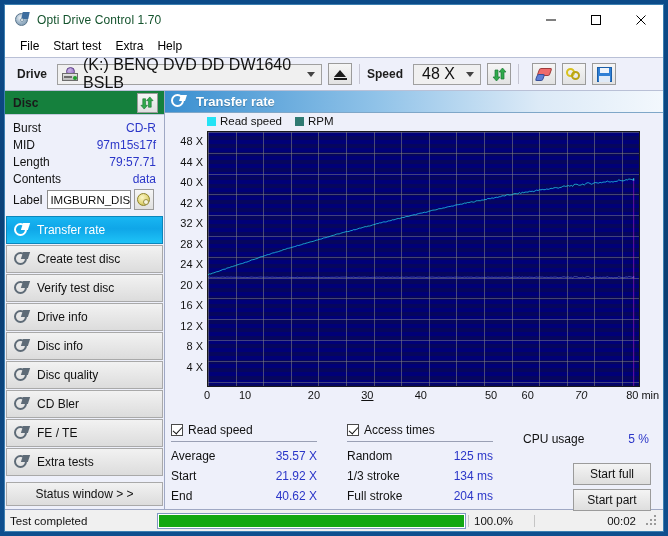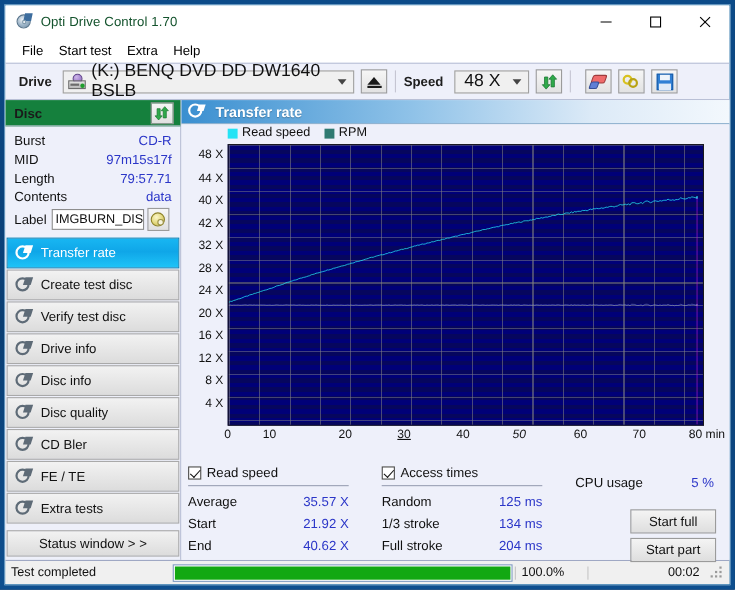--- a/index.html
+++ b/index.html
@@ -696,23 +696,23 @@
               <line id="end-line" x1="98.76543209876543" y1="18.760000000000005" x2="98.76543209876543" y2="100" stroke="#b21ad0" stroke-width="0.6" vector-effect="non-scaling-stroke" opacity="1"></line>
             </svg>
           </div>
 
           <div class="xticks" id="xaxis">
               <div class="xtick" style="left: 0px;">0</div>
               <div class="xtick" style="left: 38px;">10</div>
               <div class="xtick" style="left: 106.914px;">20</div>
               <div class="xtick" style="left: 160.37px; text-decoration: underline;">30</div>
               <div class="xtick" style="left: 213.827px;">40</div>
-              <div class="xtick" style="left: 265px; font-style: italic;">50</div>
+              <div class="xtick" style="left: 284px;">50</div>
               <div class="xtick" style="left: 320.741px;">60</div>
-              <div class="xtick" style="left: 374.198px;">70</div>
+              <div class="xtick" style="left: 374.198px; font-style: italic;">70</div>
               <div class="xtick" style="left: 435.654px;">80 min</div>
             </div>
         </div>
 
         <div class="stats">
           <div class="scol c1">
             <div class="chk-row">
               <span class="chk"></span>
               <span>Read speed</span>
             </div>

